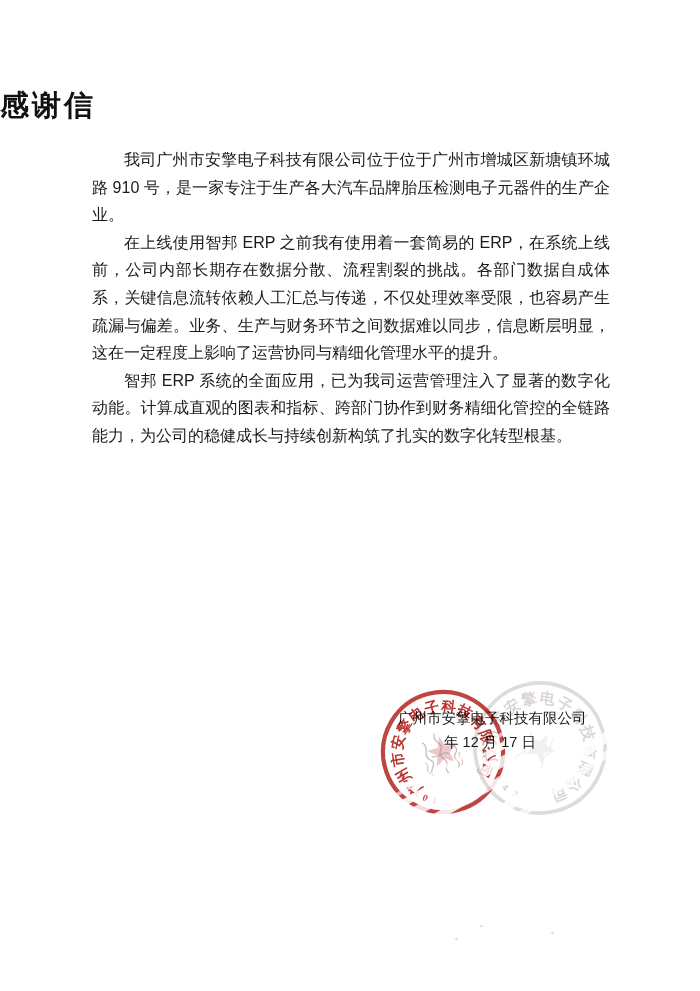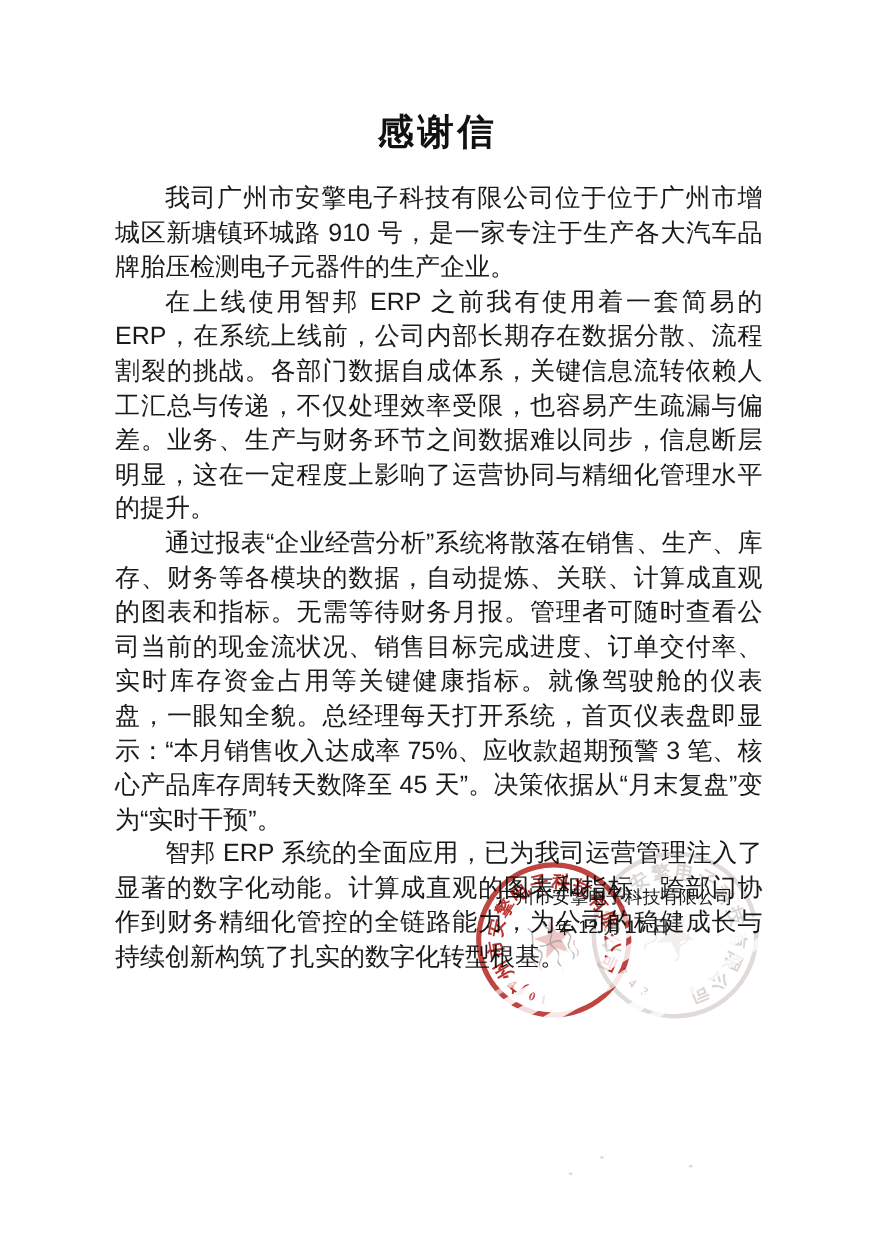--- a/index.html
+++ b/index.html
@@ -6,29 +6,29 @@
   .page{
     position:relative;
     width:700px;height:991px;
     background:#ffffff;
     overflow:hidden;
     font-family:"Liberation Sans","DejaVu Sans",sans-serif;
     color:#191919;
   }
   .title{
     margin:86px 0 0 0;
-    text-align:center;
+    text-align:left;
     font-size:29px;
     font-weight:700;
     letter-spacing:3px;
     color:#111111;
   }
   .body-text{
     margin:20px 90px 0 92px;
-    font-size:20px;
+    font-size:16px;
     line-height:27.6px;
     text-align:justify;
     color:#1a1a1a;
   }
   .body-text p{margin:0;text-indent:2em;}
   .body-text p.spaced{margin-top:8px;}
   .signature{
     position:absolute;
     left:398px;top:706px;width:184px;
     text-align:center;
@@ -52,21 +52,20 @@
 </head>
 <body>
 
 <div class="page">
 
   <h1 class="title">感谢信</h1>
 
   <div class="body-text">
     <p>我司广州市安擎电子科技有限公司位于位于广州市增城区新塘镇环城路 910 号，是一家专注于生产各大汽车品牌胎压检测电子元器件的生产企业。</p>
     <p>在上线使用智邦 ERP 之前我有使用着一套简易的 ERP，在系统上线前，公司内部长期存在数据分散、流程割裂的挑战。各部门数据自成体系，关键信息流转依赖人工汇总与传递，不仅处理效率受限，也容易产生疏漏与偏差。业务、生产与财务环节之间数据难以同步，信息断层明显，这在一定程度上影响了运营协同与精细化管理水平的提升。</p>
-    <p>通过报表“企业经营分析”系统将散落在销售、生产、库存、财务等各模块的数据，自动提炼、关联、计算成直观的图表和指标。无需等待财务月报。管理者可随时查看公司当前的现金流状况、销售目标完成进度、订单交付率、实时库存资金占用等关键健康指标。就像驾驶舱的仪表盘，一眼知全貌。总经理每天打开系统，首页仪表盘即显示：“本月销售收入达成率 75%、应收款超期预警 3 笔、核心产品库存周转天数降至 45 天”。决策依据从“月末复盘”变为“实时干预”。</p>
     <p>智邦 ERP 系统的全面应用，已为我司运营管理注入了显著的数字化动能。计算成直观的图表和指标、跨部门协作到财务精细化管控的全链路能力，为公司的稳健成长与持续创新构筑了扎实的数字化转型根基。</p>
   </div>
 
   <div class="signature">
     <div>广州市安擎电子科技有限公司</div>
     <div>年 12 月 17 日</div>
   </div>
 
   <svg class="stamp stamp-ghost" width="148" height="148" viewBox="-74 -74 148 148">
     <g transform="rotate(30)">

